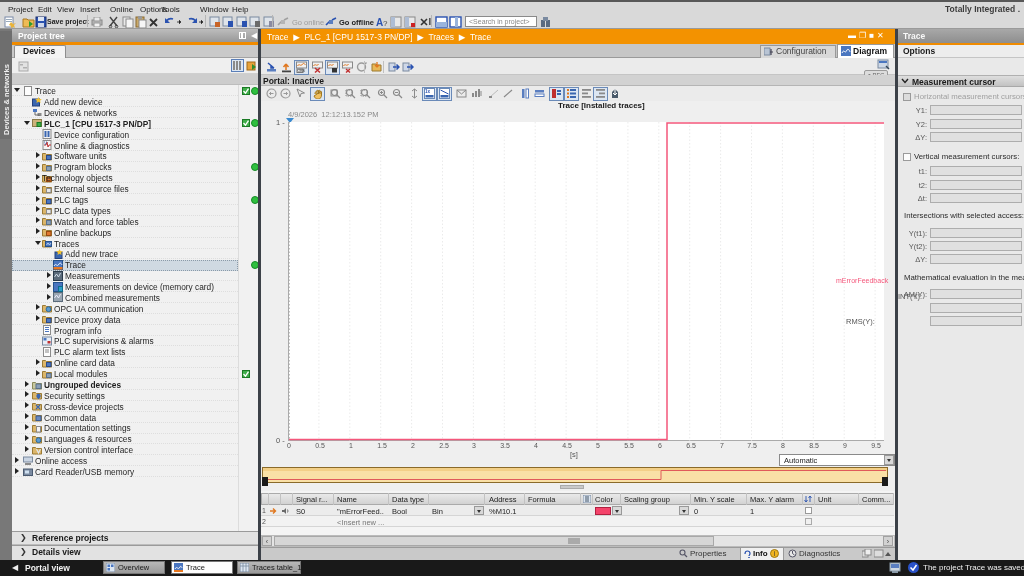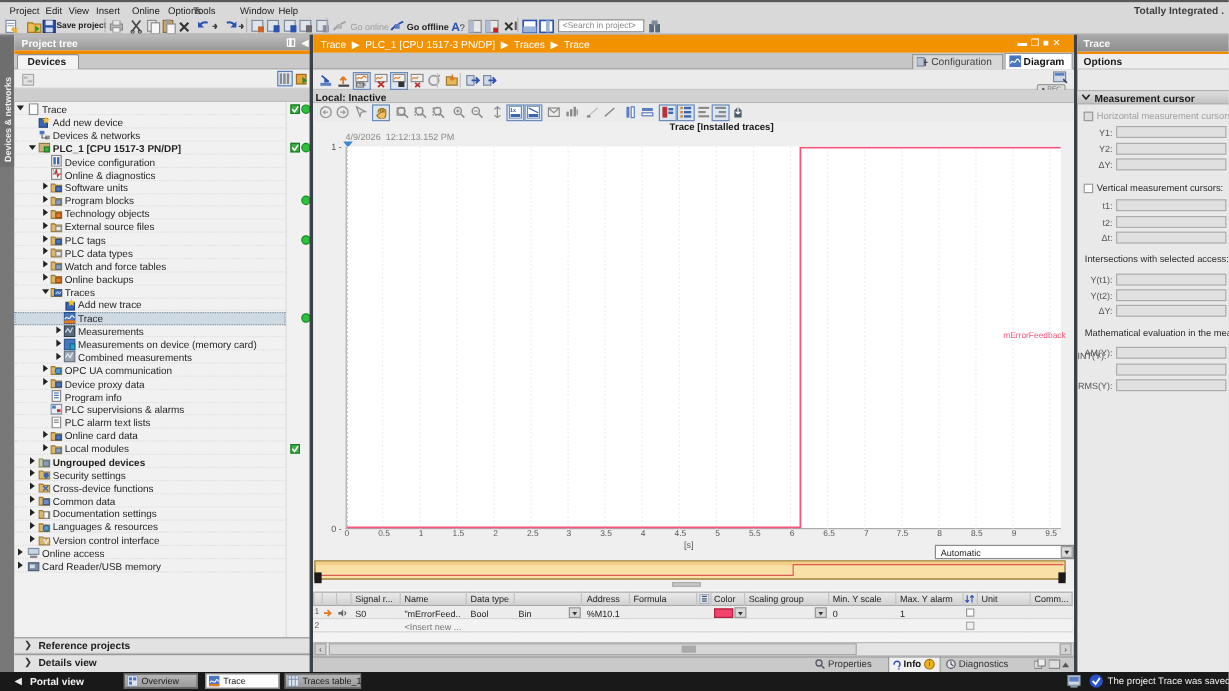--- a/index.html
+++ b/index.html
@@ -231,21 +231,21 @@
     <rect x="4.5" y="4.5" width="4.5" height="4" fill="#8aa0b8" stroke="#5a708a"></rect>
   </svg>
 <div class="abs txt" style="left:54px;top:162.3px;font-size:8.3px;font-weight:normal;color:#1f1f1f;">Program blocks</div>
 <div class="abs" style="left:251px;top:162.9px;width:8px;height:8px;border-radius:50%;background:#2fbf3f;border:1px solid #158a25;"></div>
 <div class="abs" style="left:12px;top:182.2px;width:226px;height:0;border-top:1px dotted #dedede;"></div>
 <div class="abs" style="left:36px;top:173.8px;width:0;height:0;border-top:3px solid transparent;border-bottom:3px solid transparent;border-left:4px solid #222;"></div>
 <svg class="abs" style="left:42px;top:173px" width="10" height="10" viewBox="0 0 10 10">
     <path d="M0.5 2.5h3l1 1h5v5.5h-9z" fill="#dcb66a" stroke="#9a7a34"></path>
     <rect x="4.5" y="4.5" width="4.5" height="4" fill="#e07830" stroke="#9a4a10"></rect>
   </svg>
-<div class="abs txt" style="left:54px;top:173.2px;font-size:8.3px;font-weight:normal;color:#1f1f1f;">Technology objects</div>
+<div class="abs txt" style="left:42px;top:173.2px;font-size:8.3px;font-weight:normal;color:#1f1f1f;">Technology objects</div>
 <div class="abs" style="left:12px;top:193.1px;width:226px;height:0;border-top:1px dotted #dedede;"></div>
 <div class="abs" style="left:36px;top:184.7px;width:0;height:0;border-top:3px solid transparent;border-bottom:3px solid transparent;border-left:4px solid #222;"></div>
 <svg class="abs" style="left:42px;top:184px" width="10" height="10" viewBox="0 0 10 10">
     <path d="M0.5 2.5h3l1 1h5v5.5h-9z" fill="#dcb66a" stroke="#9a7a34"></path>
     <rect x="4.5" y="4.5" width="4.5" height="4" fill="#e8e8e8" stroke="#888"></rect>
   </svg>
 <div class="abs txt" style="left:54px;top:184.1px;font-size:8.3px;font-weight:normal;color:#1f1f1f;">External source files</div>
 <div class="abs" style="left:12px;top:204.0px;width:226px;height:0;border-top:1px dotted #dedede;"></div>
 <div class="abs" style="left:36px;top:195.5px;width:0;height:0;border-top:3px solid transparent;border-bottom:3px solid transparent;border-left:4px solid #222;"></div>
 <svg class="abs" style="left:42px;top:195px" width="10" height="10" viewBox="0 0 10 10">
@@ -387,21 +387,21 @@
     <circle cx="6.5" cy="6" r="2.2" fill="#3a66b0"></circle>
     <rect x="5.8" y="6" width="1.4" height="3" fill="#3a66b0"></rect>
   </svg>
 <div class="abs txt" style="left:44px;top:390.8px;font-size:8.3px;font-weight:normal;color:#1f1f1f;">Security settings</div>
 <div class="abs" style="left:12px;top:410.7px;width:226px;height:0;border-top:1px dotted #dedede;"></div>
 <div class="abs" style="left:25px;top:402.3px;width:0;height:0;border-top:3px solid transparent;border-bottom:3px solid transparent;border-left:4px solid #222;"></div>
 <svg class="abs" style="left:32px;top:401px" width="10" height="10" viewBox="0 0 10 10">
     <path d="M0.5 2.5h3l1 1h5v5.5h-9z" fill="#dcb66a" stroke="#9a7a34"></path>
     <path d="M4 4l4 4M8 4l-4 4" stroke="#3a66b0" stroke-width="1.2"></path>
   </svg>
-<div class="abs txt" style="left:44px;top:401.7px;font-size:8.3px;font-weight:normal;color:#1f1f1f;">Cross-device functions</div>
+<div class="abs txt" style="left:44px;top:401.7px;font-size:8.3px;font-weight:normal;color:#1f1f1f;">Cross-device projects</div>
 <div class="abs" style="left:12px;top:421.6px;width:226px;height:0;border-top:1px dotted #dedede;"></div>
 <div class="abs" style="left:25px;top:413.1px;width:0;height:0;border-top:3px solid transparent;border-bottom:3px solid transparent;border-left:4px solid #222;"></div>
 <svg class="abs" style="left:32px;top:412px" width="10" height="10" viewBox="0 0 10 10">
     <path d="M0.5 2.5h3l1 1h5v5.5h-9z" fill="#dcb66a" stroke="#9a7a34"></path>
     <rect x="4" y="4" width="5" height="4.5" fill="#6a8ac0" stroke="#3a5a90"></rect>
   </svg>
 <div class="abs txt" style="left:44px;top:412.5px;font-size:8.3px;font-weight:normal;color:#1f1f1f;">Common data</div>
 <div class="abs" style="left:12px;top:432.5px;width:226px;height:0;border-top:1px dotted #dedede;"></div>
 <div class="abs" style="left:25px;top:424.0px;width:0;height:0;border-top:3px solid transparent;border-bottom:3px solid transparent;border-left:4px solid #222;"></div>
 <svg class="abs" style="left:32px;top:423px" width="10" height="10" viewBox="0 0 10 10">
@@ -512,21 +512,21 @@
     <path d="M5 6h6M8.5 3.5L11 6l-2.5 2.5" stroke="#2a52b0" stroke-width="1.5" fill="none"></path>
   </svg>
 <svg class="abs" style="left:402px;top:61px" width="12" height="13" viewBox="0 0 12 13">
     <rect x="1" y="2" width="6" height="8" fill="#cfd8e8" stroke="#7a8aa0"></rect>
     <path d="M5 6h6M8.5 3.5L11 6l-2.5 2.5" stroke="#2a52b0" stroke-width="1.5" fill="none"></path>
   </svg>
 <div class="abs" style="left:364px;top:61px;width:1px;height:12px;background:#c0c0c0;"></div>
 <div class="abs" style="left:383px;top:61px;width:1px;height:12px;background:#c0c0c0;"></div>
 <div class="abs" style="left:864px;top:70px;width:24px;height:9px;background:#dcdcdc;border:1px solid #9a9a9a;border-radius:2px;font-size:5.5px;color:#666;text-align:center;line-height:8px;">● REC</div>
 <div class="abs" style="left:261px;top:75px;width:634px;height:11px;background:#d2d2d2;border-bottom:1px solid #b5b5b5;"></div>
-<div class="abs txt" style="left:263px;top:76px;font-size:8.5px;font-weight:bold;color:#1a1a1a;">Local: Inactive</div>
+<div class="abs txt" style="left:263px;top:76px;font-size:8.5px;font-weight:bold;color:#1a1a1a;">Portal: Inactive</div>
 <div class="abs" style="left:261px;top:86px;width:634px;height:15px;background:#ebebeb;"></div>
 <svg class="abs" style="left:266px;top:88px" width="11" height="11" viewBox="0 0 11 11">
     <circle cx="5.5" cy="5.5" r="4.5" fill="none" stroke="#9a9a9a" stroke-width="1.2"></circle>
     <path d="M7.5 5.5h-4M5 4l-1.5 1.5L5 7" stroke="#9a9a9a" fill="none"></path>
   </svg>
 <svg class="abs" style="left:280px;top:88px" width="11" height="11" viewBox="0 0 11 11">
     <circle cx="5.5" cy="5.5" r="4.5" fill="none" stroke="#9a9a9a" stroke-width="1.2"></circle>
     <path d="M3.5 5.5h4M6 4l1.5 1.5L6 7" stroke="#9a9a9a" fill="none"></path>
   </svg>
 <svg class="abs" style="left:295px;top:88px" width="11" height="11" viewBox="0 0 11 11">
@@ -823,21 +823,21 @@
 <div class="abs" style="left:930px;top:228px;width:92px;height:10px;background:#e0e0e0;border:1px solid #adadad;"></div>
 <div class="abs txt" style="left:898px;top:242px;width:29px;text-align:right;font-size:7.5px;color:#555;">Y(t2):</div>
 <div class="abs" style="left:930px;top:241px;width:92px;height:10px;background:#e0e0e0;border:1px solid #adadad;"></div>
 <div class="abs txt" style="left:898px;top:255px;width:29px;text-align:right;font-size:7.5px;color:#555;">ΔY:</div>
 <div class="abs" style="left:930px;top:254px;width:92px;height:10px;background:#e0e0e0;border:1px solid #adadad;"></div>
 <div class="abs txt" style="left:904px;top:273px;font-size:7.8px;color:#2a2a2a;">Mathematical evaluation in the measu</div>
 <div class="abs txt" style="left:898px;top:290px;width:29px;text-align:right;font-size:7.5px;color:#555;">AM(Y):</div>
 <div class="abs" style="left:930px;top:289px;width:92px;height:10px;background:#e0e0e0;border:1px solid #adadad;"></div>
 <div class="abs txt" style="left:898px;top:292px;width:29px;text-align:left;font-size:7.5px;color:#555;">INT(Y):</div>
 <div class="abs" style="left:930px;top:303px;width:92px;height:10px;background:#e0e0e0;border:1px solid #adadad;"></div>
-<div class="abs txt" style="left:898px;top:317px;width:29px;text-align:right;font-size:7.5px;color:#555;">RMS(Y):</div>
+<div class="abs txt" style="left:846px;top:317px;width:29px;font-size:7.5px;color:#555;">RMS(Y):</div>
 <div class="abs" style="left:930px;top:316px;width:92px;height:10px;background:#e0e0e0;border:1px solid #adadad;"></div>
 <div class="abs" style="left:0;top:560px;width:1024px;height:16px;background:#191919;"></div>
 <div class="abs txt" style="left:12px;top:563px;font-size:8px;color:#eee;">◀</div>
 <div class="abs txt" style="left:25px;top:563px;font-size:8.5px;font-weight:bold;color:#f2f2f2;">Portal view</div>
 <div class="abs" style="left:103px;top:561px;width:62px;height:13px;background:linear-gradient(#b8b8b8,#9a9a9a);border:1px solid #777;"></div>
 <svg class="abs" style="left:106px;top:563px" width="9" height="9" viewBox="0 0 9 9">
     <rect x="0" y="0" width="9" height="9" fill="#dce6f2" stroke="#7a8aa0"></rect>
     <rect x="1.5" y="1.5" width="2.5" height="2.5" fill="#4a76c0"></rect>
     <rect x="5" y="1.5" width="2.5" height="2.5" fill="#4a76c0"></rect>
     <rect x="1.5" y="5" width="2.5" height="2.5" fill="#4a76c0"></rect>

